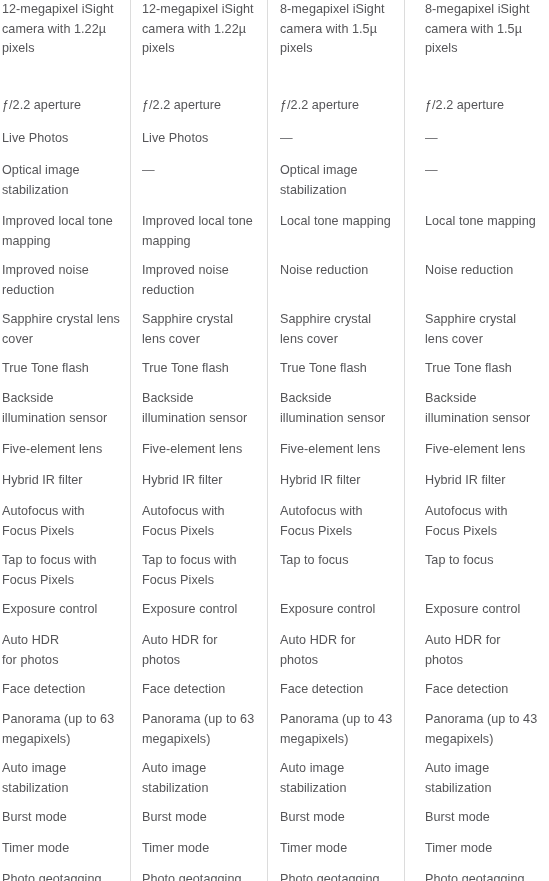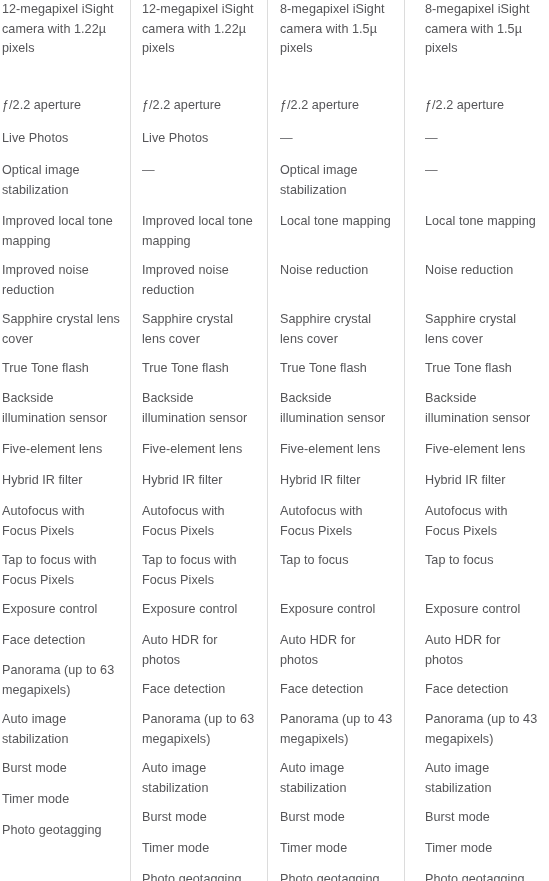--- a/index.html
+++ b/index.html
@@ -70,20 +70,22 @@
         <div class="spec-cell" style="height: 49px;">Improved local tone mapping</div>
         <div class="spec-cell" style="height: 49px;">Improved noise reduction</div>
         <div class="spec-cell" style="height: 49px;">Sapphire crystal lens cover</div>
         <div class="spec-cell" style="height: 30px;">True Tone flash</div>
         <div class="spec-cell" style="height: 51px;">Backside illumination sensor</div>
         <div class="spec-cell" style="height: 31px;">Five-element lens</div>
         <div class="spec-cell" style="height: 31px;">Hybrid IR filter</div>
         <div class="spec-cell" style="height: 49px;">Autofocus with Focus Pixels</div>
         <div class="spec-cell" style="height: 49px;">Tap to focus with Focus Pixels</div>
         <div class="spec-cell" style="height: 31px;">Exposure control</div>
+        <div class="spec-cell" style="height: 49px;">Auto HDR
+for photos</div>
         <div class="spec-cell" style="height: 30px;">Face detection</div>
         <div class="spec-cell" style="height: 49px;">Panorama (up to 63 megapixels)</div>
         <div class="spec-cell" style="height: 49px;">Auto image stabilization</div>
         <div class="spec-cell" style="height: 31px;">Burst mode</div>
         <div class="spec-cell" style="height: 31px;">Timer mode</div>
         <div class="spec-cell" style="height: 31px;">Photo geotagging</div>
       </div>
       <div class="spec-column col-1">
         <div class="spec-cell" style="height: 96px;">12-megapixel iSight camera with 1.22µ pixels</div>
         <div class="spec-cell" style="height: 33px;">ƒ/2.2 aperture</div>

